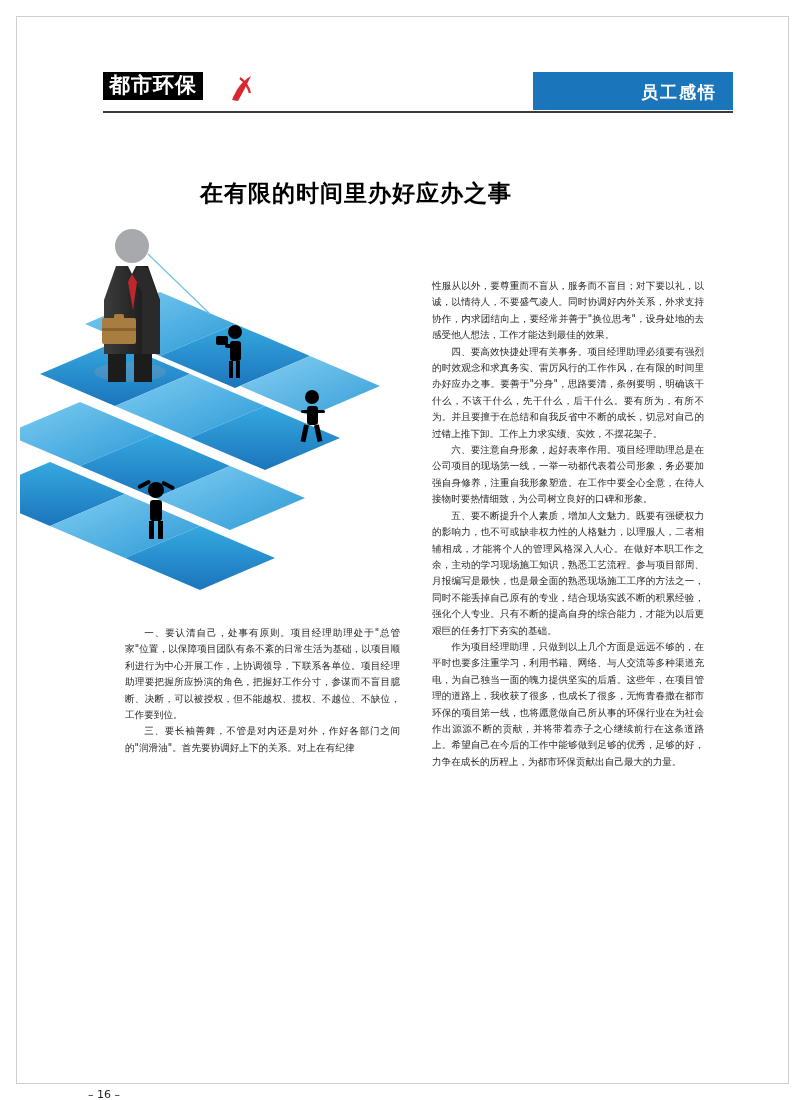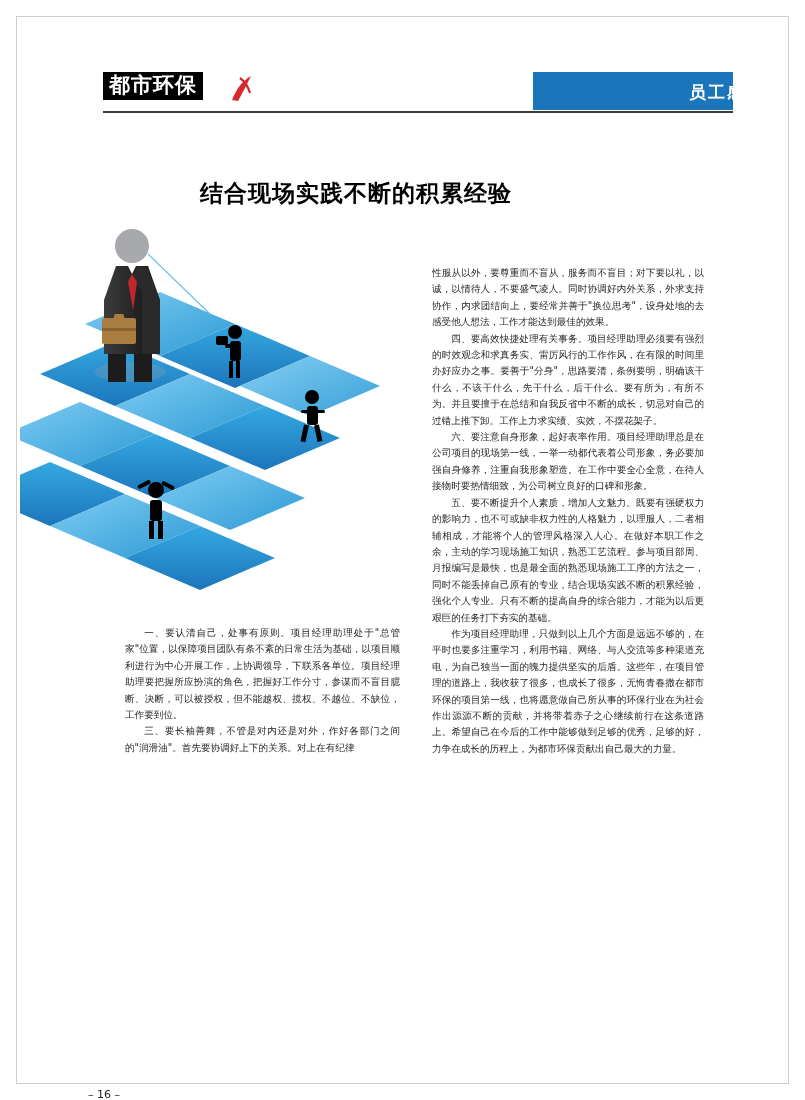--- a/index.html
+++ b/index.html
@@ -28,21 +28,20 @@
     pointer-events: none;
   }
 
   
   .header {
     position: absolute;
     left: 103px;
     top: 72px;
     width: 630px;
     height: 42px;
-    padding-left: 48px;
   }
   .logo-box {
     position: absolute;
     left: 0;
     top: 0;
     background: #000000;
     color: #ffffff;
     font-family: "DejaVu Sans", sans-serif;
     font-weight: bold;
     font-size: 21px;
@@ -124,21 +123,21 @@
   .col p.indent {
     text-indent: 2em;
   }
   .col-left {
     left: 125px;
     top: 625px;
     width: 275px;
   }
   .col-right {
     left: 432px;
-    top: 265px;
+    top: 278px;
     width: 272px;
   }
   .byline {
     margin-top: 10px;
     text-align: right;
     font-weight: bold;
     font-size: 10px;
     letter-spacing: 1px;
   }
 
@@ -167,21 +166,21 @@
   <div class="logo-mark">
     <svg viewBox="0 0 26 28" width="26" height="28" aria-hidden="true">
       <path d="M3 26 C7 16, 12 8, 22 2 C18 10, 14 18, 9 27 Z" fill="#d7282f"></path>
       <path d="M11 4 C15 7, 19 12, 21 19" stroke="#d7282f" stroke-width="2.2" fill="none"></path>
     </svg>
   </div>
 
   <div class="header-section-title">员工感悟</div>
 </div>
 
-<div class="article-title">结合现场实践不断的积累经验</div>
+<div class="article-title">在有限的时间里办好应办之事</div>
 
 <div class="illustration">
   <svg viewBox="0 0 380 390" width="380" height="390" aria-hidden="true">
     <defs>
       <linearGradient id="gTile" x1="0" y1="0" x2="0" y2="1">
         <stop offset="0%" stop-color="#35a8e0"></stop>
         <stop offset="100%" stop-color="#1b75bb"></stop>
       </linearGradient>
       <linearGradient id="gTileLight" x1="0" y1="0" x2="1" y2="1">
         <stop offset="0%" stop-color="#7fcdf2"></stop>

